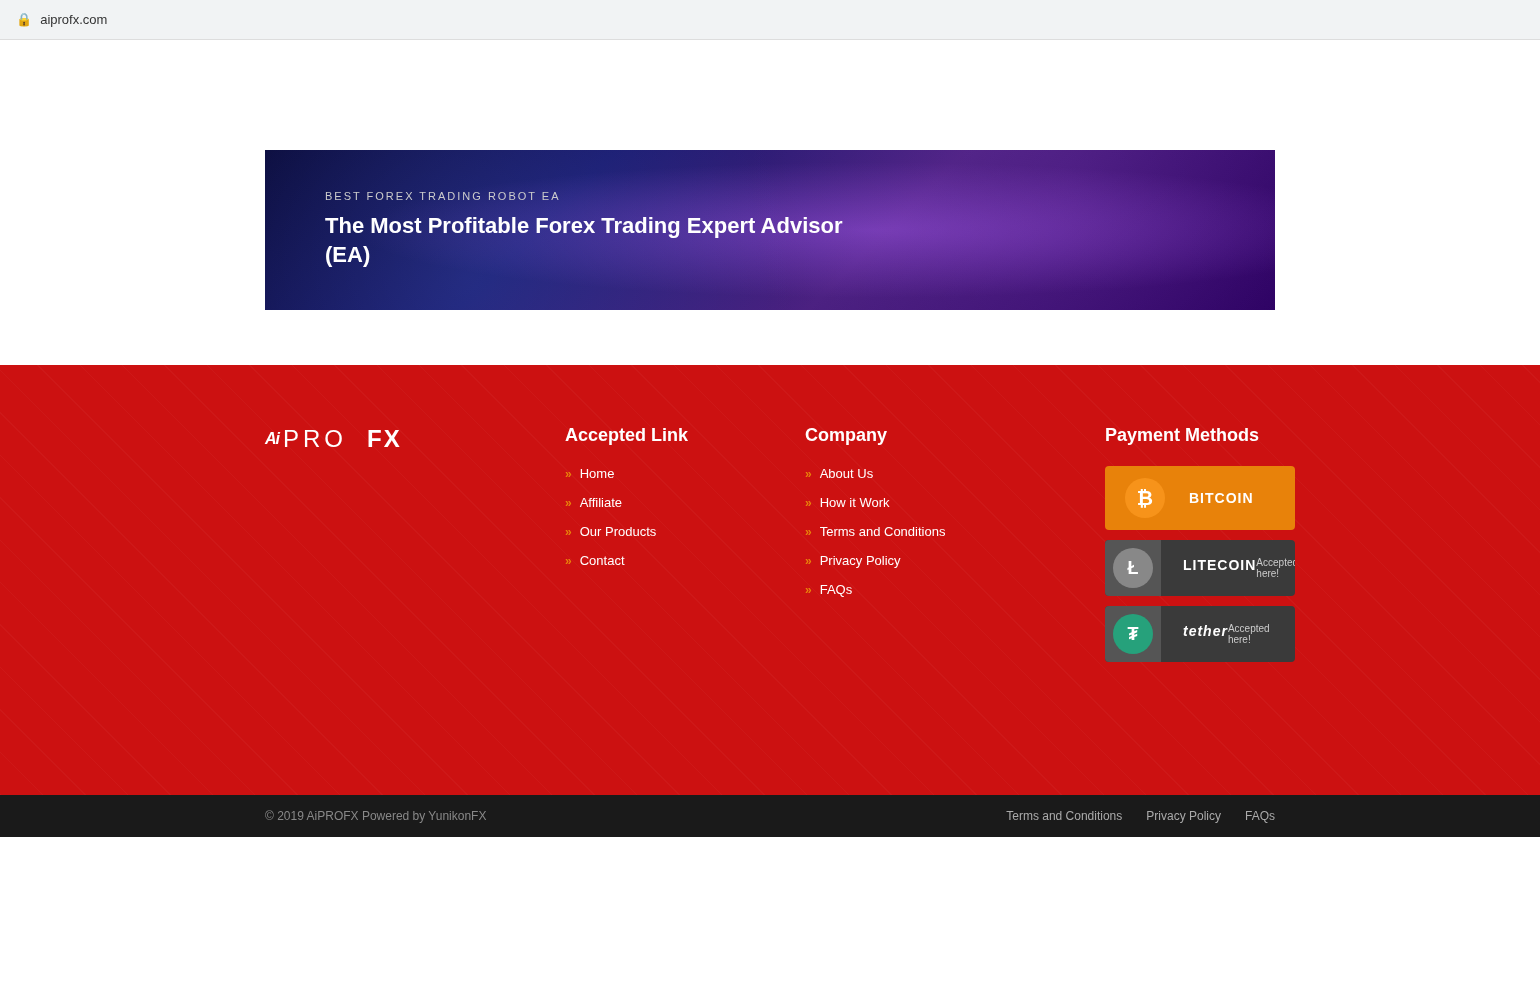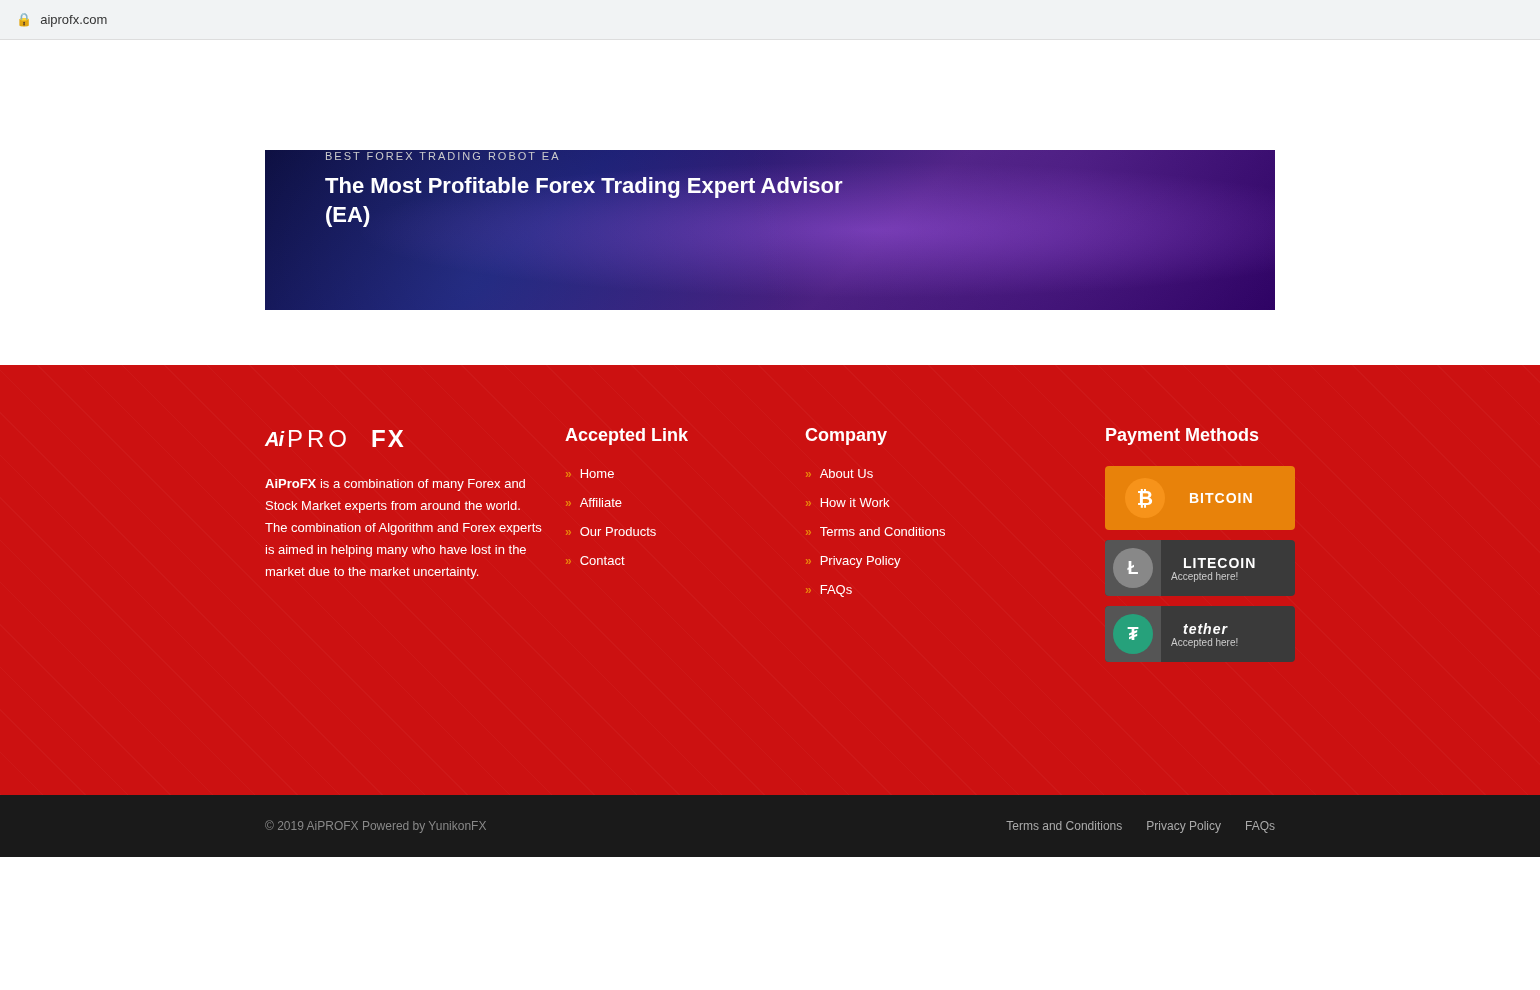--- a/index.html
+++ b/index.html
@@ -26,21 +26,21 @@
       height: 110px;
     }
 
     
     .hero-banner {
       width: 1010px;
       margin: 0 auto;
       height: 160px;
       background: linear-gradient(135deg, #0a0a3a 0%, #1a1a6e 30%, #4a2080 60%, #2a0060 100%);
       display: flex;
-      align-items: flex-start;
+      align-items: center;
       justify-content: space-between;
       padding: 0 60px;
       position: relative;
       overflow: hidden;
     }
     .hero-banner::before {
       content: '';
       position: absolute;
       top: 0; left: 0; right: 0; bottom: 0;
       background: radial-gradient(ellipse at 60% 50%, rgba(180, 100, 255, 0.4) 0%, transparent 60%);
@@ -133,21 +133,21 @@
     }
 
     
     .logo-svg {
       display: flex;
       align-items: center;
       gap: 4px;
     }
     .logo-ai-part {
       color: #fff;
-      font-size: 20px;
+      font-size: 16px;
       font-weight: 900;
       font-style: italic;
       letter-spacing: -1px;
     }
     .logo-pro-part {
       color: #fff;
       font-size: 24px;
       font-weight: 300;
       letter-spacing: 4px;
       text-transform: uppercase;
@@ -239,21 +239,21 @@
       justify-content: center;
       font-size: 18px;
       font-weight: bold;
       flex-shrink: 0;
     }
     .bitcoin-circle { background: #f7931a; color: #fff; }
     .litecoin-circle { background: #888; color: #fff; }
     .tether-circle { background: #26a17b; color: #fff; }
     .payment-text-block {
       display: flex;
-      flex-direction: column;
+      flex-direction: row;
     }
     .payment-name {
       font-weight: bold;
       font-size: 14px;
       color: #fff;
       letter-spacing: 1px;
       margin-left: 12px;
     }
     .payment-sub {
       font-size: 10px;
@@ -275,21 +275,21 @@
       color: #888;
       font-size: 12px;
       padding: 14px 0;
       display: flex;
       align-items: center;
       justify-content: space-between;
       width: 100%;
     }
     .bottom-bar-inner {
       width: 1010px;
-      margin: 10px auto;
+      margin: 0 auto;
       display: flex;
       align-items: flex-start;
       justify-content: space-between;
     }
     .bottom-bar-links {
       display: flex;
       gap: 24px;
     }
     .bottom-link {
       color: #aaa;
@@ -321,23 +321,20 @@
   <div class="footer-content">
 
     <div class="footer-logo-col">
       <div class="footer-logo">
         <div class="logo-svg">
           <span class="logo-ai-part">Ai</span>
             <span class="logo-pro-part">PRO</span>
             <span class="logo-fx-part">FX</span>
         </div>
       </div>
-      <p class="footer-desc">
-        <strong>AiProFX</strong><span> is a combination of many Forex and Stock Market experts from around the world. The combination of Algorithm and Forex experts is aimed in helping many who have lost in the market due to the market uncertainty.</span>
-      </p>
     </div>
 
     <div class="footer-links-col">
       <div class="footer-col-title">Accepted Link</div>
       <a class="footer-link-item">
         <span class="link-arrow">»</span>
         <span>Home</span>
       </a>
       <a class="footer-link-item">
         <span class="link-arrow">»</span>

